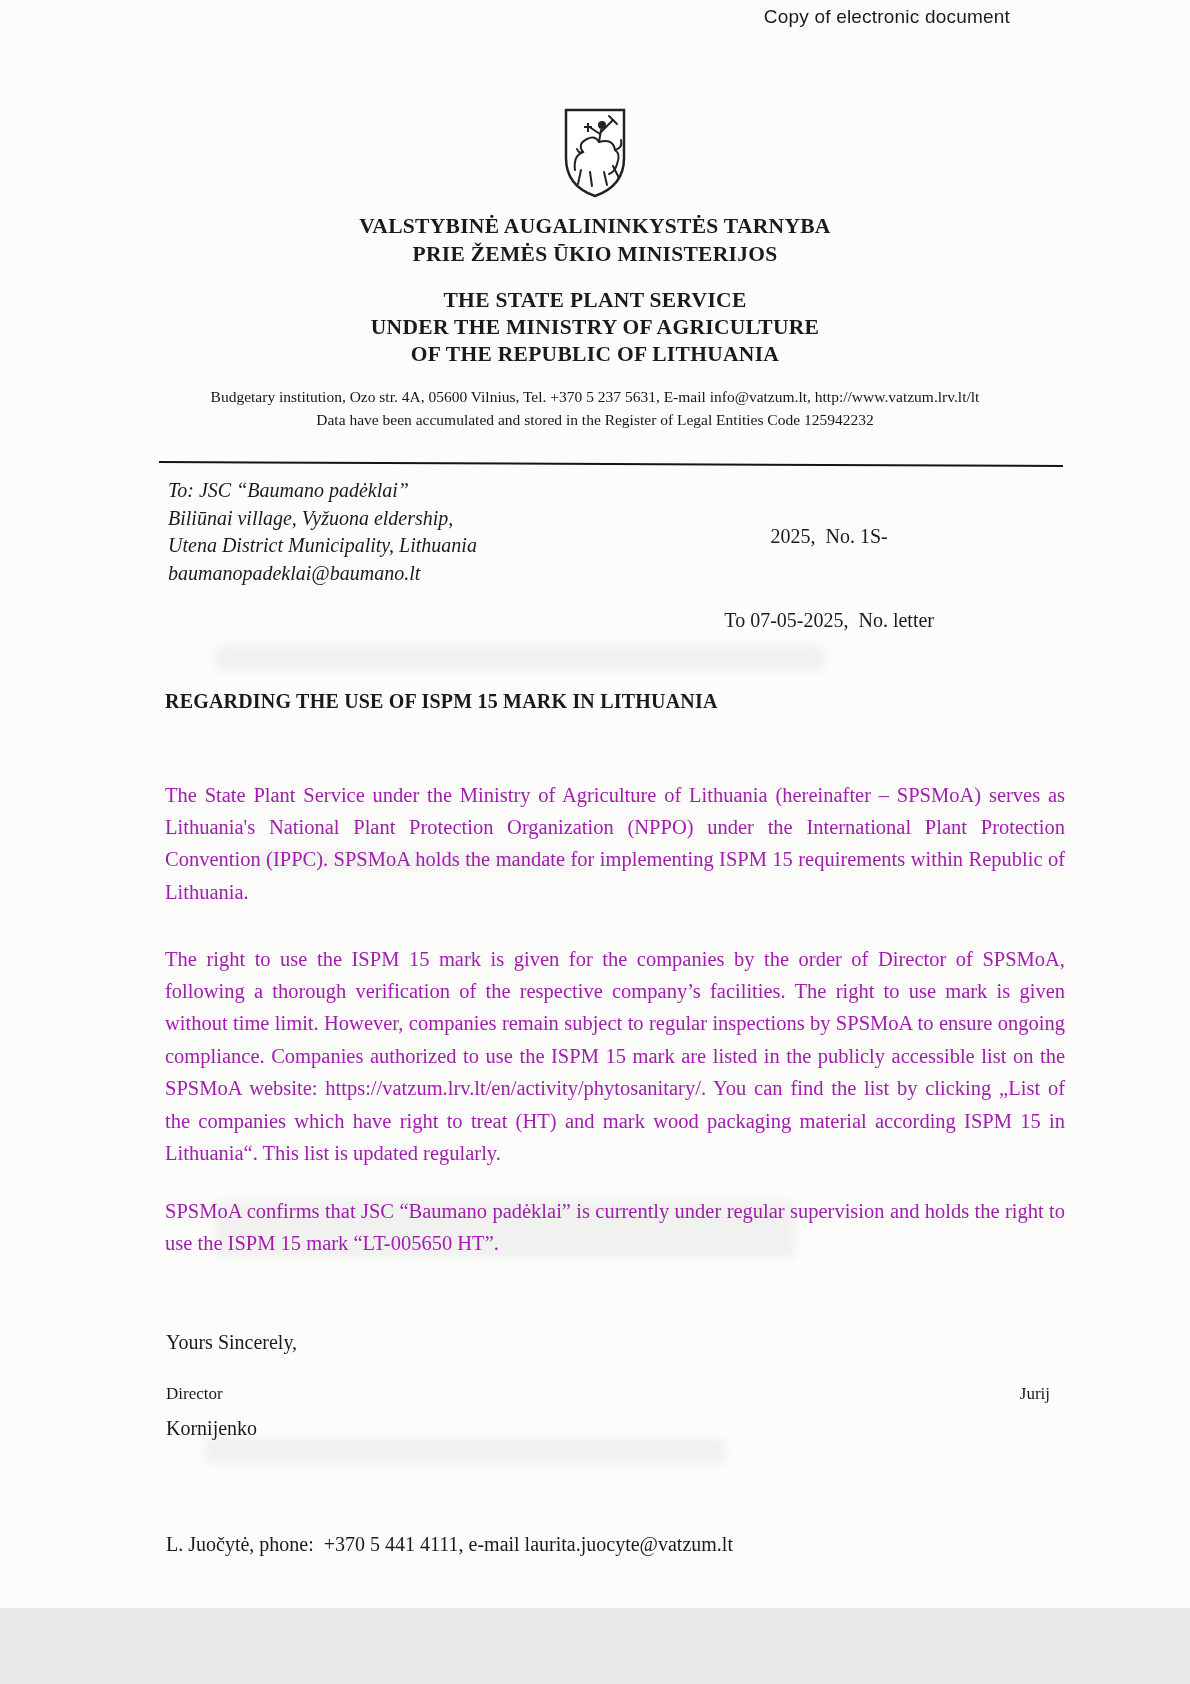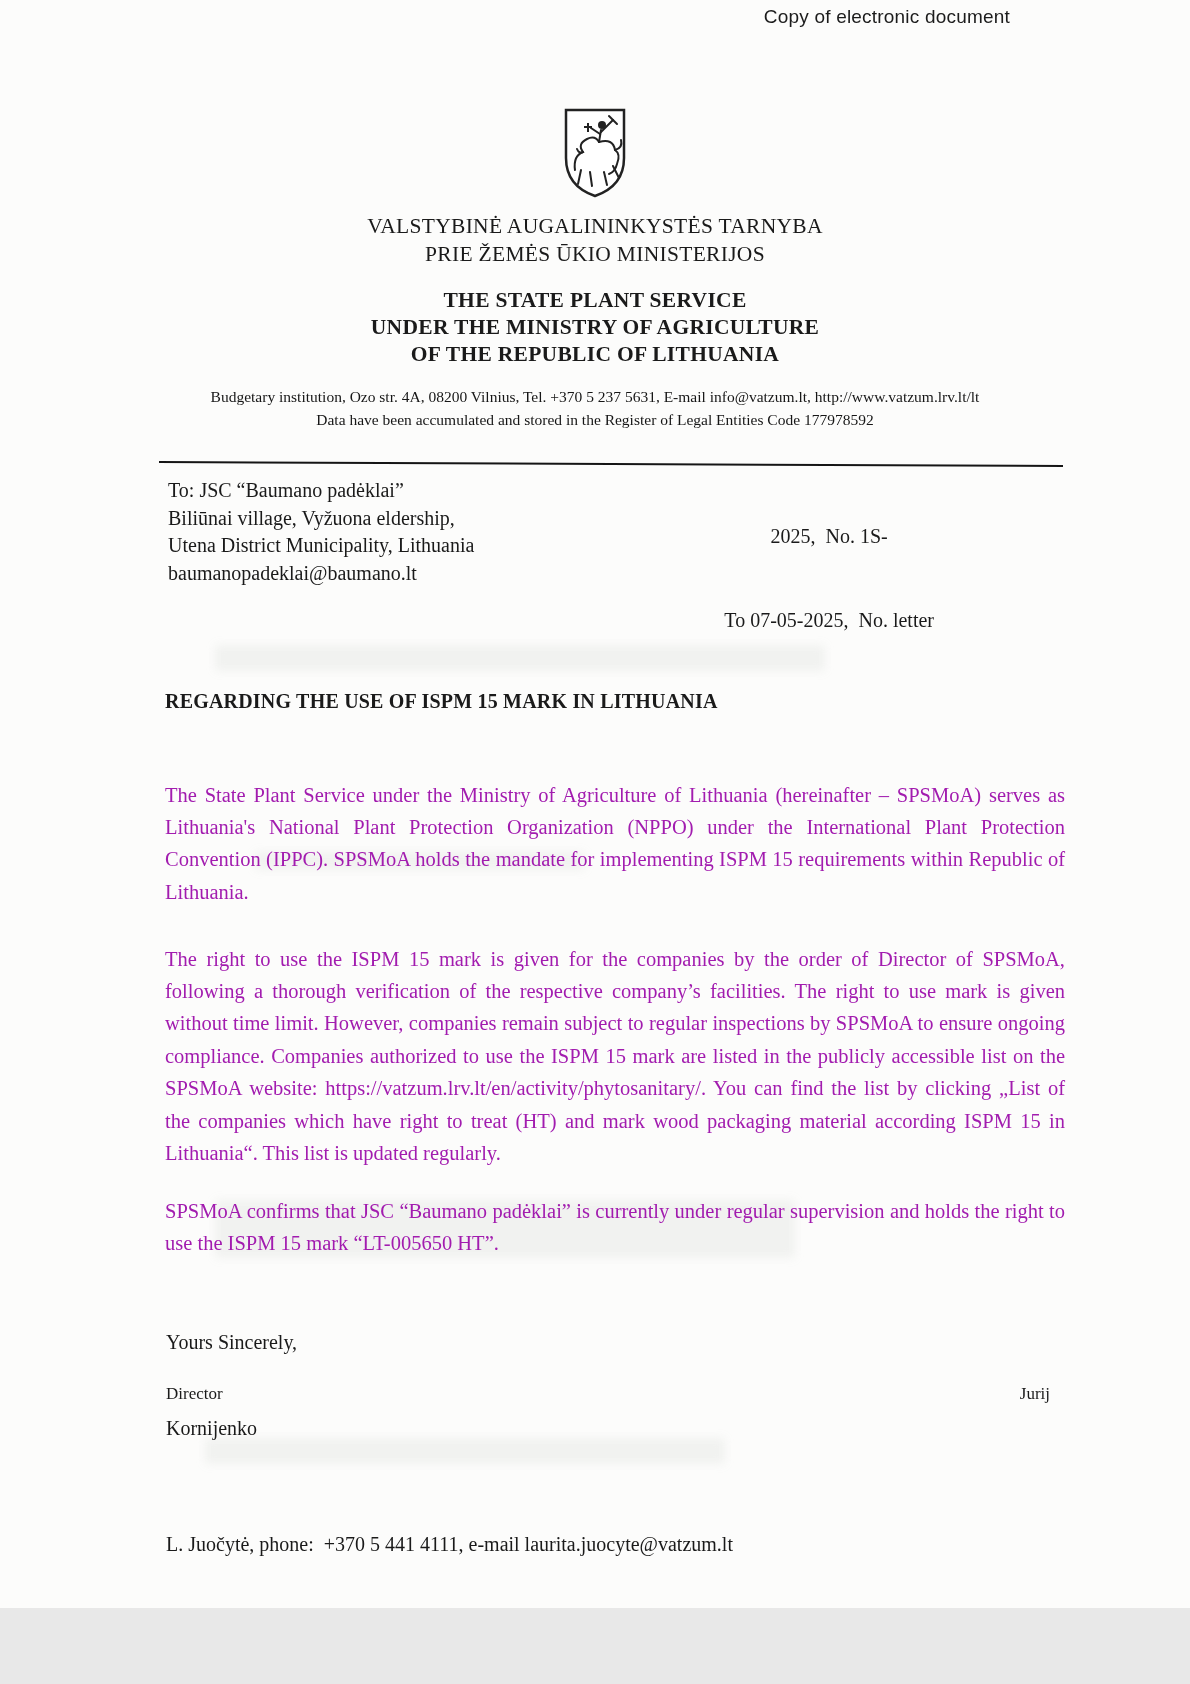--- a/index.html
+++ b/index.html
@@ -23,38 +23,39 @@
     letter-spacing: 0.2px;
   }
   .letterhead {
     position: absolute;
     top: 108px;
     left: 0;
     right: 0;
     text-align: center;
   }
   .emblem-wrap { margin: 0 auto 10px; width: 64px; }
-  .org-lt { font-size: 21.5px; font-weight: normal; line-height: 28px; letter-spacing: 0.3px; }
+  .org-lt { font-size: 21.5px; font-weight: bold; line-height: 28px; letter-spacing: 0.3px; }
   .org-en { font-size: 21.5px; font-weight: bold; line-height: 27px; letter-spacing: 0.3px; margin-top: 19px; }
   .contact-block { margin-top: 17px; font-size: 15.5px; line-height: 23px; color: #161616; }
   .divider {
     position: absolute;
     top: 463px;
     left: 159px;
     width: 904px;
     height: 2px;
     background: #151515;
     transform: rotate(0.25deg);
   }
   .recipient {
     position: absolute;
     top: 477px;
     left: 168px;
     font-size: 20px;
     line-height: 27.5px;
+    font-style: italic;
   }
   .reference {
     position: absolute;
     top: 466px;
     right: 256px;
     text-align: center;
     font-size: 20px;
     line-height: 28px;
     white-space: pre-wrap;
   }
@@ -146,22 +147,22 @@
     <div class="org-lt">
       <div>VALSTYBINĖ AUGALININKYSTĖS TARNYBA</div>
       <div>PRIE ŽEMĖS ŪKIO MINISTERIJOS</div>
     </div>
     <div class="org-en">
       <div>THE STATE PLANT SERVICE</div>
       <div>UNDER THE MINISTRY OF AGRICULTURE</div>
       <div>OF THE REPUBLIC OF LITHUANIA</div>
     </div>
     <div class="contact-block">
-      <div>Budgetary institution, Ozo str. 4A, 08200 Vilnius, Tel. +370 5 237 5631, E-mail info@vatzum.lt, http://www.vatzum.lrv.lt/lt</div>
-      <div>Data have been accumulated and stored in the Register of Legal Entities Code 177978592</div>
+      <div>Budgetary institution, Ozo str. 4A, 05600 Vilnius, Tel. +370 5 237 5631, E-mail info@vatzum.lt, http://www.vatzum.lrv.lt/lt</div>
+      <div>Data have been accumulated and stored in the Register of Legal Entities Code 125942232</div>
     </div>
   </div>
 
   <div class="divider"></div>
 
   <div class="recipient">
     <div>To: JSC “Baumano padėklai”</div>
     <div>Biliūnai village, Vyžuona eldership,</div>
     <div>Utena District Municipality, Lithuania</div>
     <div>baumanopadeklai@baumano.lt</div>

